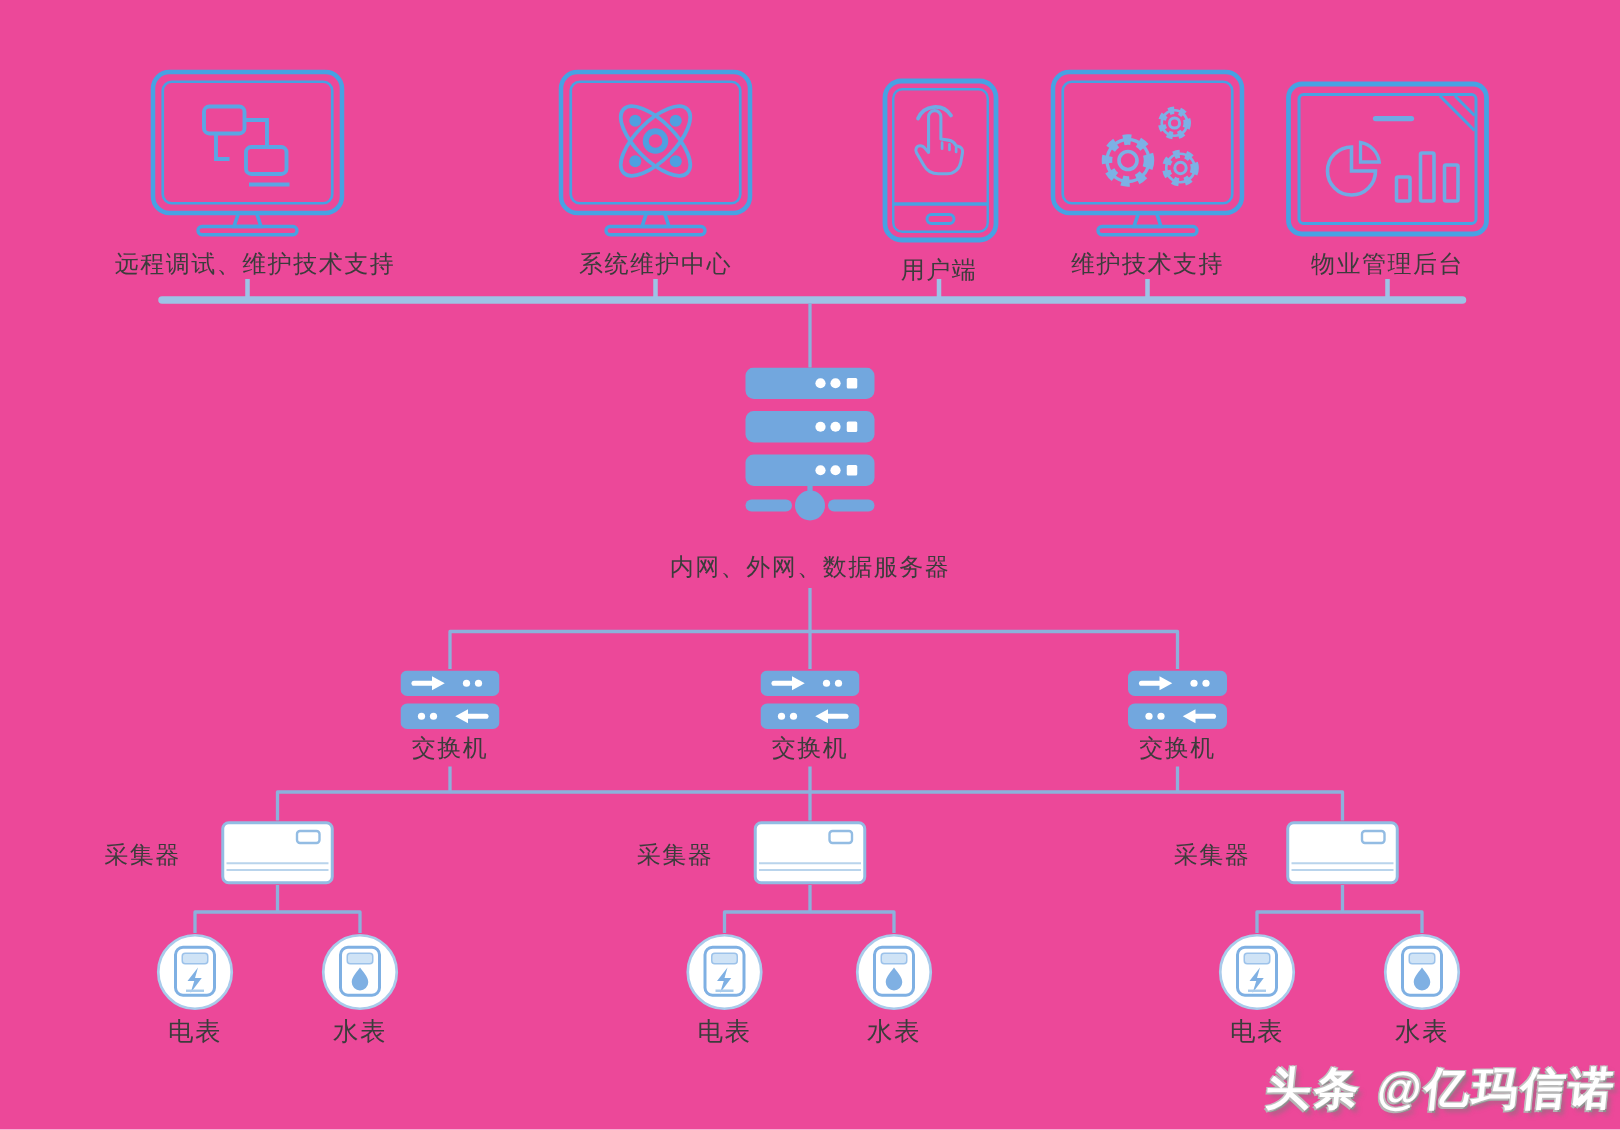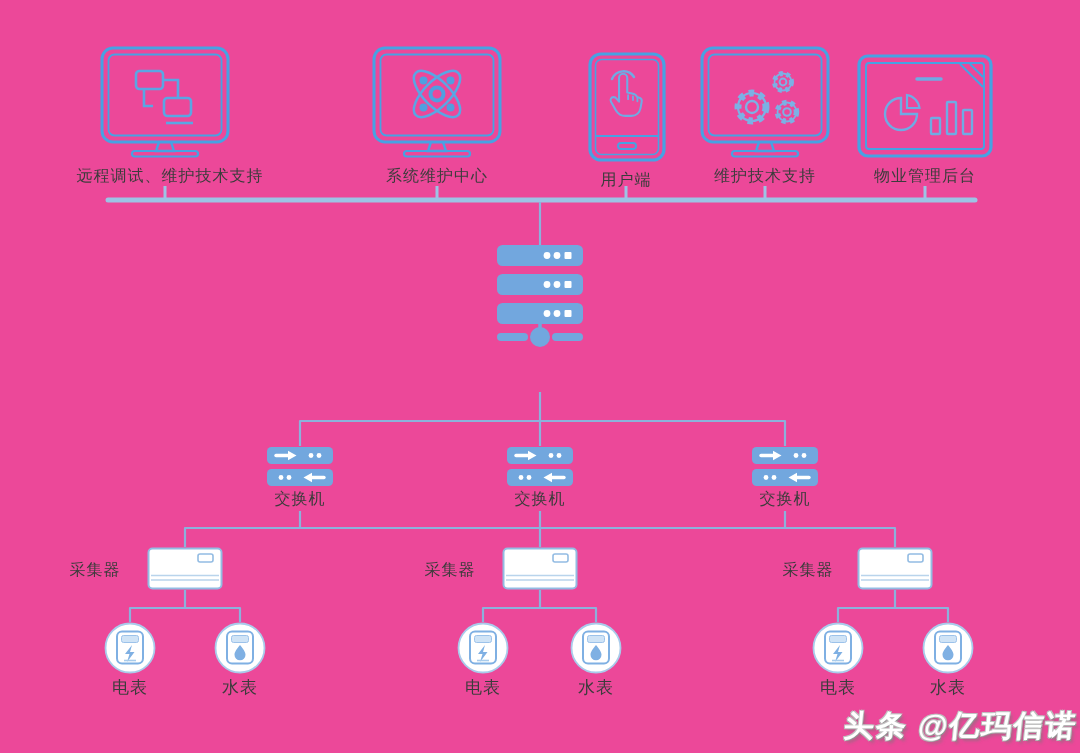--- a/index.html
+++ b/index.html
@@ -162,20 +162,21 @@
         <circle cx="57" cy="68.5" r="3.4"></circle>
           <circle cx="67" cy="68.5" r="3.4"></circle>
           <rect x="74.5" y="65" width="7" height="7" rx="1"></rect>
       </g>
       <path d="M50 79 V86" stroke="#72a7de" stroke-width="3.5" fill="none"></path>
       <rect x="7" y="88" width="31" height="8" rx="4" fill="#72a7de"></rect>
       <rect x="62" y="88" width="31" height="8" rx="4" fill="#72a7de"></rect>
       <circle cx="50" cy="92" r="10" fill="#72a7de"></circle>
     </svg>
   </div>
+  <div class="node-label" style="left:540px;top:368px;">内网、外网、数据服务器</div>
 
   <div class="abs dev" style="left:267px;top:447px;">
     <svg width="66" height="40" viewBox="0 0 66 40">
       <rect x="0" y="0" width="66" height="17" rx="4.5" fill="#72a7de"></rect>
       <rect x="0" y="22" width="66" height="17" rx="4.5" fill="#72a7de"></rect>
       <path d="M9 8.5 H21" stroke="#fff" stroke-width="3.4" stroke-linecap="round"></path>
       <polygon points="21,3.8 29.5,8.5 21,13.2" fill="#fff"></polygon>
       <circle cx="44" cy="8.5" r="2.4" fill="#fff"></circle>
         <circle cx="52" cy="8.5" r="2.4" fill="#fff"></circle>
       <circle cx="14" cy="30.5" r="2.4" fill="#fff"></circle>

